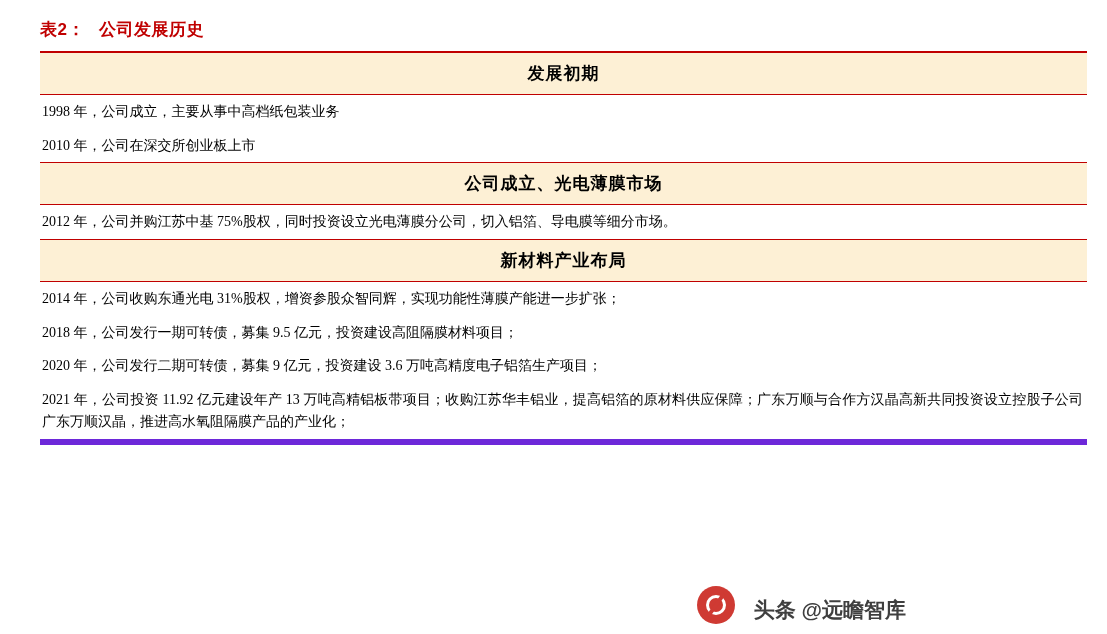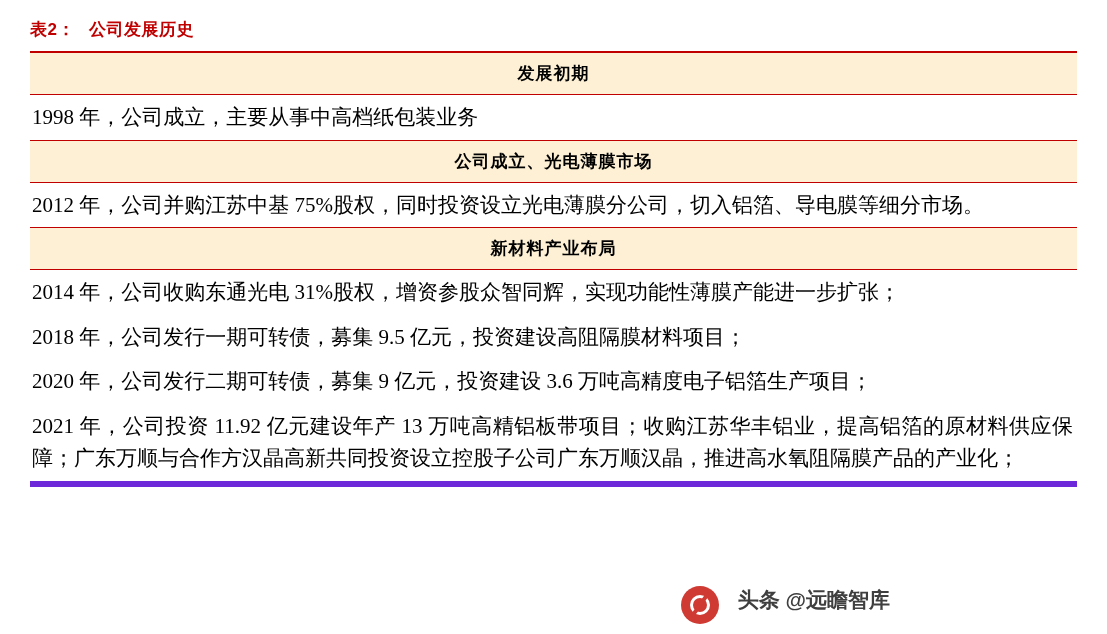--- a/index.html
+++ b/index.html
@@ -12,21 +12,21 @@
     background: #ffffff;
     font-family: "Liberation Serif", "DejaVu Serif", serif;
     color: #000000;
     overflow: hidden;
   }
   .page {
     position: relative;
     width: 916px;
     height: 634px;
     box-sizing: border-box;
-    padding: 0 30px;
+    padding: 0 40px;
   }
   .table-caption {
     font-family: "Liberation Sans", sans-serif;
     font-weight: bold;
     font-size: 17px;
     color: #c00000;
     padding-top: 18px;
     padding-bottom: 10px;
     letter-spacing: 0.5px;
   }
@@ -49,38 +49,38 @@
     font-size: 17px;
     padding: 9px 6px;
     border-top: 1px solid #c00000;
     border-bottom: 1px solid #c00000;
     letter-spacing: 1px;
   }
   .section-row.first td {
     border-top: 2px solid #c00000;
   }
   .item-row td {
-    font-size: 21px;
+    font-size: 14px;
     line-height: 1.55;
     padding: 6px 4px 6px 2px;
     text-align: justify;
     vertical-align: top;
   }
   .source {
     font-size: 14px;
     font-family: "Liberation Serif", serif;
     padding-top: 9px;
     color: #000000;
   }
   .watermark {
     position: absolute;
-    right: 26px;
+    right: 10px;
     bottom: 10px;
     display: flex;
-    align-items: flex-start;
+    align-items: flex-end;
     gap: 19px;
   }
   .wm-logo {
     width: 38px;
     height: 38px;
     border-radius: 50%;
     background: #cf3a33;
     position: relative;
     flex: none;
   }
@@ -123,20 +123,23 @@
   </div>
 
   <table class="tbl">
     <tbody>
       <tr class="section-row first">
         <td>发展初期</td>
       </tr>
       <tr class="item-row">
         <td>1998 年，公司成立，主要从事中高档纸包装业务</td>
       </tr>
+      <tr class="item-row">
+        <td>2010 年，公司在深交所创业板上市</td>
+      </tr>
 
       <tr class="section-row">
         <td>公司成立、光电薄膜市场</td>
       </tr>
       <tr class="item-row">
         <td>2012 年，公司并购江苏中基 75%股权，同时投资设立光电薄膜分公司，切入铝箔、导电膜等细分市场。</td>
       </tr>
 
       <tr class="section-row">
         <td>新材料产业布局</td>

